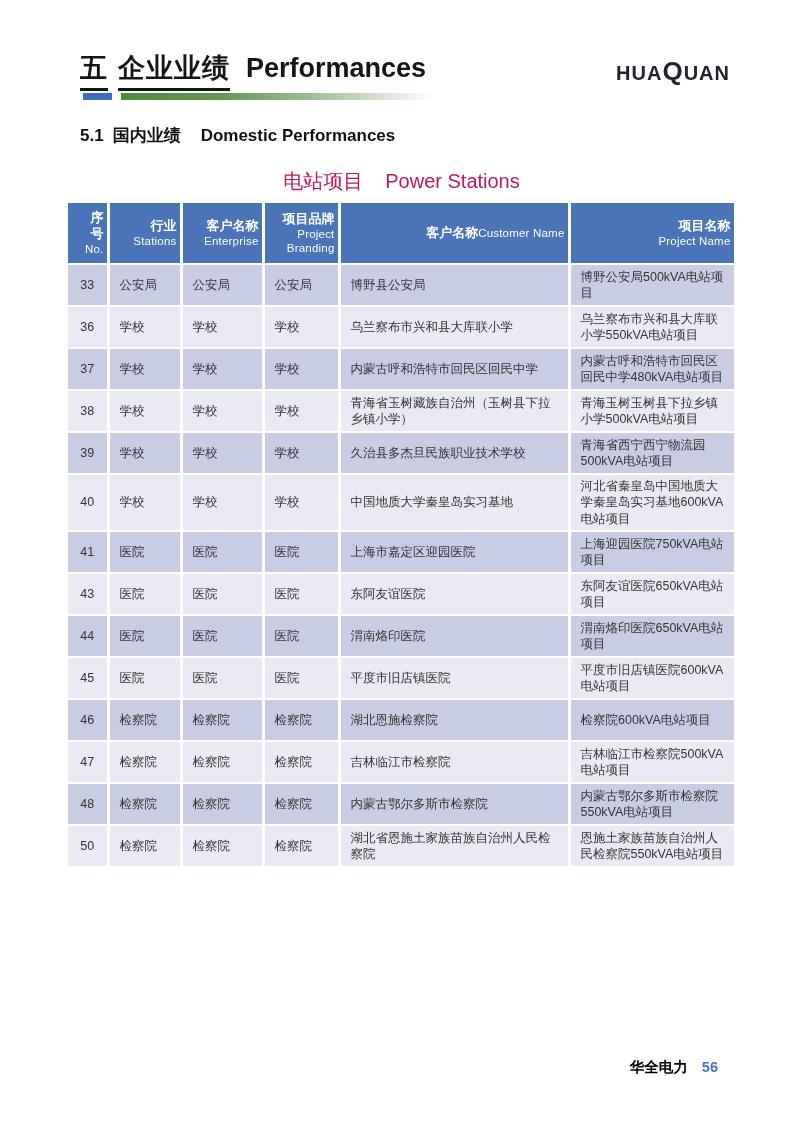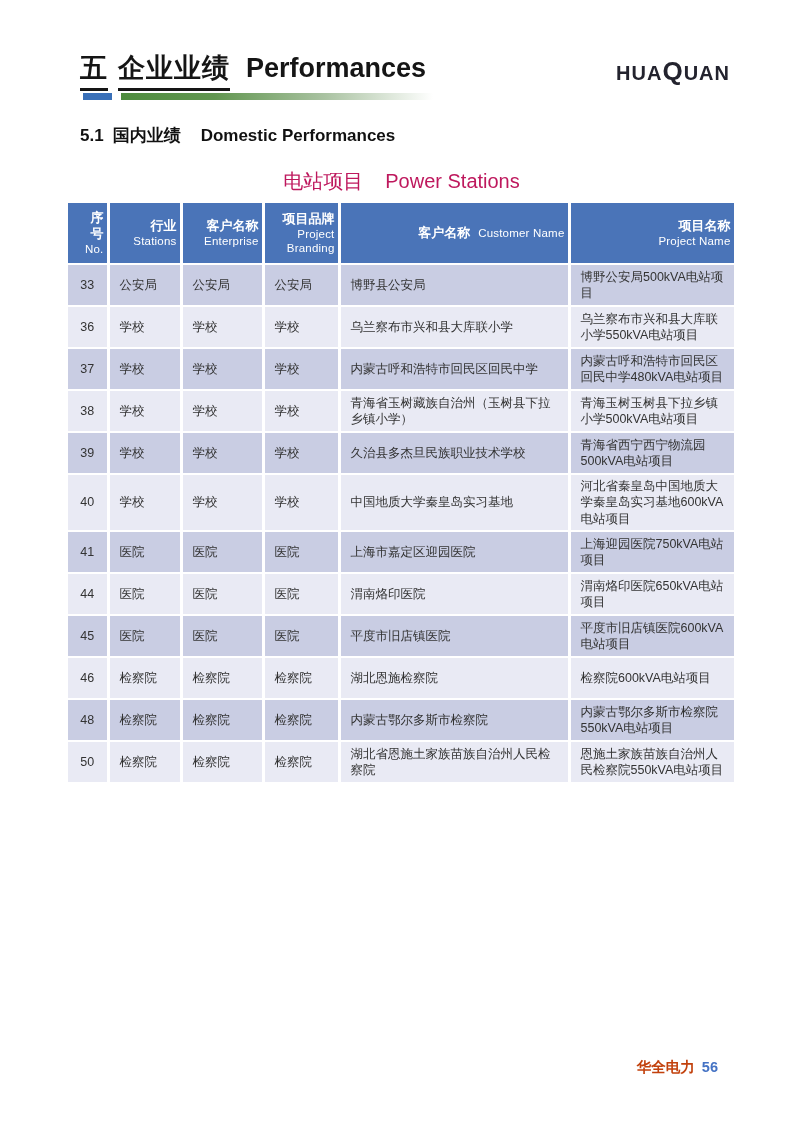--- a/index.html
+++ b/index.html
@@ -30,31 +30,31 @@
                  font-size:20px; font-weight:normal; color:#be185d; }
   .table-title .en { margin-left:22px; }
 
   
   table.perf { position:absolute; top:201px; left:65px;
                border-collapse:separate; border-spacing:3px 2px; table-layout:fixed; }
   th { background:var(--header-bg,#4a74b8); color:#fff; text-align:right; vertical-align:middle;
        height:60px; padding:4px 3px 4px 17px; font-size:13px; font-weight:bold; line-height:1.25; }
   .th-en { display:block; font-size:11.5px; font-weight:normal; letter-spacing:0.2px; }
   th.en-inline .th-zh { display:inline; }
-  th.en-inline .th-en { display:inline; margin-left:8px; }
+  th.en-inline .th-en { display:inline; margin-left:0; }
   td { height:40px; vertical-align:middle; padding:3px 5px 3px 10px;
        font-size:12.5px; line-height:1.3; color:#333; word-break:break-word; }
   td.c0 { text-align:center; padding:8px 0; }
   tbody tr:nth-child(odd) td  { background:var(--row-dark,#c9cde3); }
   tbody tr:nth-child(even) td { background:var(--row-light,#e9eaf4); }
 
   
   .footer { position:absolute; top:1058px; right:82px; font-size:14.5px; font-weight:bold; white-space:nowrap; }
-  .footer .company { color:#c2410c; }
-  .footer .pageno { color:var(--pageno,#4472c4); margin-left:7px; }
+  .footer .company { color:#000000; }
+  .footer .pageno { color:var(--pageno,#4472c4); margin-left:14px; }
 </style>
 </head>
 <body>
 
 <div class="sheet">
 
   <div class="title-row">
     <div class="h1">
       <span class="u">五</span><span class="u zh">企业业绩</span><span class="en">Performances</span>
     </div>
@@ -144,20 +144,28 @@
         </tr>
         <tr>
           <td class="c0">41</td>
           <td class="c1">医院</td>
           <td class="c2">医院</td>
           <td class="c3">医院</td>
           <td class="c4">上海市嘉定区迎园医院</td>
           <td class="c5">上海迎园医院750kVA电站项目</td>
         </tr>
         <tr>
+          <td class="c0">43</td>
+          <td class="c1">医院</td>
+          <td class="c2">医院</td>
+          <td class="c3">医院</td>
+          <td class="c4">东阿友谊医院</td>
+          <td class="c5">东阿友谊医院650kVA电站项目</td>
+        </tr>
+        <tr>
           <td class="c0">44</td>
           <td class="c1">医院</td>
           <td class="c2">医院</td>
           <td class="c3">医院</td>
           <td class="c4">渭南烙印医院</td>
           <td class="c5">渭南烙印医院650kVA电站项目</td>
         </tr>
         <tr>
           <td class="c0">45</td>
           <td class="c1">医院</td>
@@ -168,20 +176,28 @@
         </tr>
         <tr>
           <td class="c0">46</td>
           <td class="c1">检察院</td>
           <td class="c2">检察院</td>
           <td class="c3">检察院</td>
           <td class="c4">湖北恩施检察院</td>
           <td class="c5">检察院600kVA电站项目</td>
         </tr>
         <tr>
+          <td class="c0">47</td>
+          <td class="c1">检察院</td>
+          <td class="c2">检察院</td>
+          <td class="c3">检察院</td>
+          <td class="c4">吉林临江市检察院</td>
+          <td class="c5">吉林临江市检察院500kVA电站项目</td>
+        </tr>
+        <tr>
           <td class="c0">48</td>
           <td class="c1">检察院</td>
           <td class="c2">检察院</td>
           <td class="c3">检察院</td>
           <td class="c4">内蒙古鄂尔多斯市检察院</td>
           <td class="c5">内蒙古鄂尔多斯市检察院550kVA电站项目</td>
         </tr>
         <tr>
           <td class="c0">50</td>
           <td class="c1">检察院</td>

